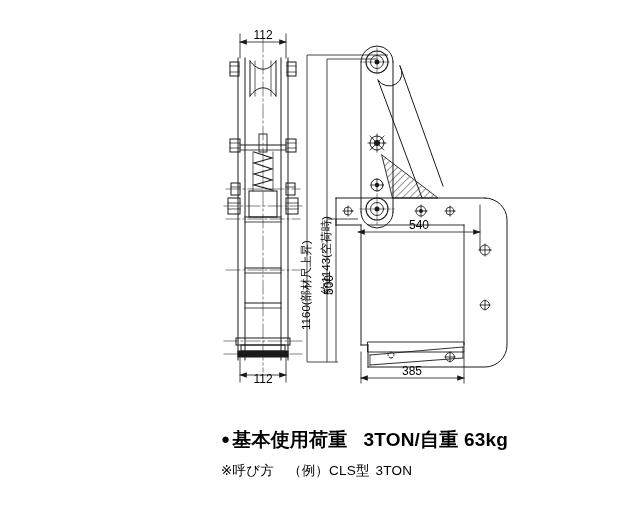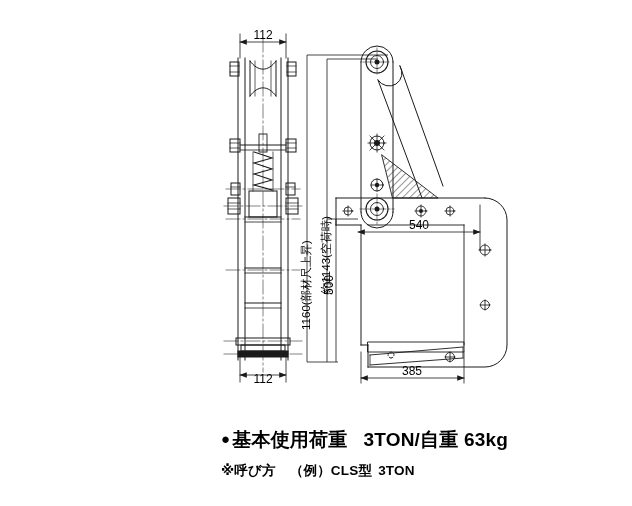--- a/index.html
+++ b/index.html
@@ -21,21 +21,21 @@
   }
   .spec-main{
     top:427px;
     font-size:19px;
     font-weight:bold;
     letter-spacing:0.2px;
   }
   .spec-sub{
     top:462px;
     font-size:13.5px;
-    font-weight:bold;
+    font-weight:normal;
     letter-spacing:0.2px;
   }
   .bullet{font-size:15px;vertical-align:2px;margin-right:2px;}
   .gap-s{display:inline-block;width:14px;}
   .gap-m{display:inline-block;width:16px;}
 </style>
 </head>
 <body>
 
 <div id="stage">

